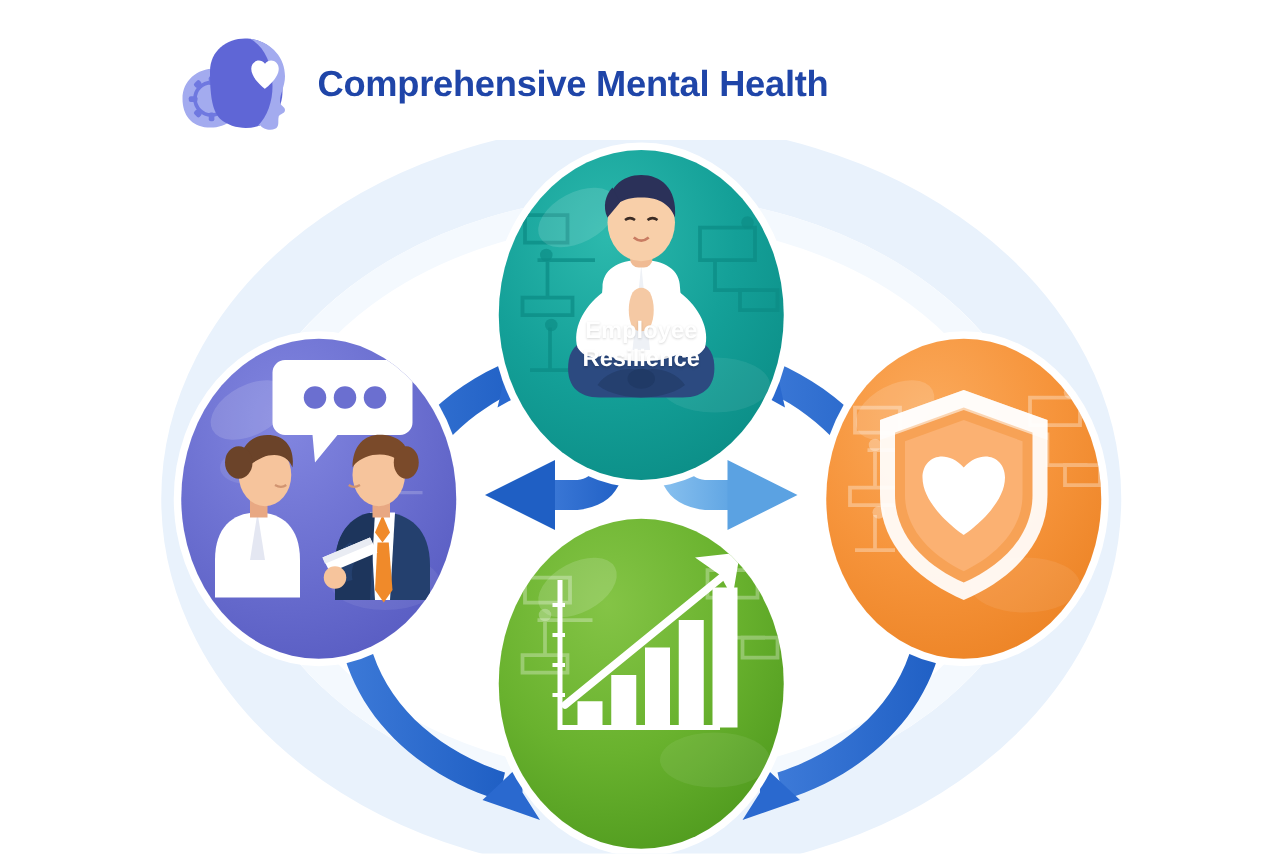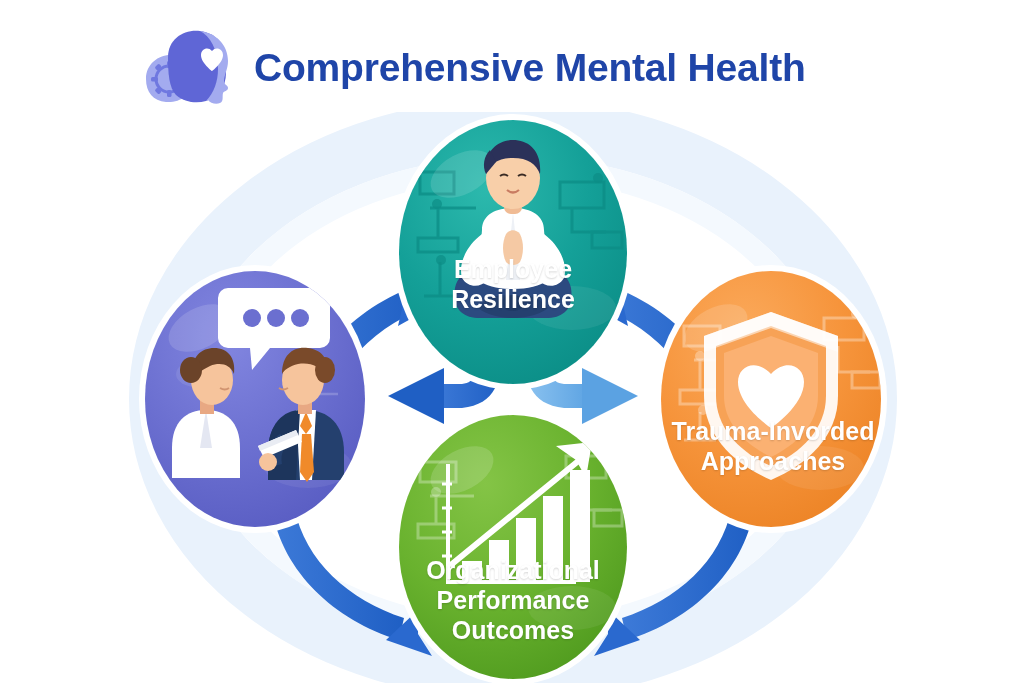--- a/index.html
+++ b/index.html
@@ -39,21 +39,21 @@
   }
 
   #title-block {
     display: flex;
     flex-direction: column;
     justify-content: center;
     line-height: 1.12;
   }
 
   .title-line {
-    font-size: 39px;
+    font-size: 29px;
     font-weight: bold;
     color: #1f45a8;
     letter-spacing: -0.2px;
     white-space: nowrap;
   }
 
   
   #stage {
     position: absolute;
     left: 0;
@@ -67,21 +67,21 @@
     width: 1024px;
     height: 571px;
   }
 
   
   .node-label {
     position: absolute;
     text-align: center;
     color: #ffffff;
     font-weight: bold;
-    font-size: 25px;
+    font-size: 19px;
     line-height: 1.2;
     text-shadow: 0 1px 2px rgba(0,0,0,0.16);
     pointer-events: none;
     white-space: pre-line;
   }
 
   #label-resilience { left: 400px; top: 142px; width: 226px; }
   #label-manager    { left: 132px; top: 310px; width: 246px; }
   #label-trauma     { left: 648px; top: 304px; width: 250px; }
   #label-outcomes   { left: 398px; top: 443px; width: 230px; }
@@ -436,21 +436,16 @@
             <ellipse cx="325" cy="258" rx="10" ry="13" fill="#7a4a2a"></ellipse>
             <path d="M288 276 q-5 3 -9 0" stroke="#d19470" stroke-width="1.8" fill="none"></path>
           </g>
         </g>
       </g>
     </svg>
 
     <div class="node-label" id="label-resilience">Employee
 Resilience</div>
 
-    <div class="node-label" id="label-trauma">Trauma-Invorded
-Approaches</div>
-
-    <div class="node-label" id="label-outcomes">Organizational
-Performance
-Outcomes</div>
+
 
   </div>
 </div>
 
 </body></html>

